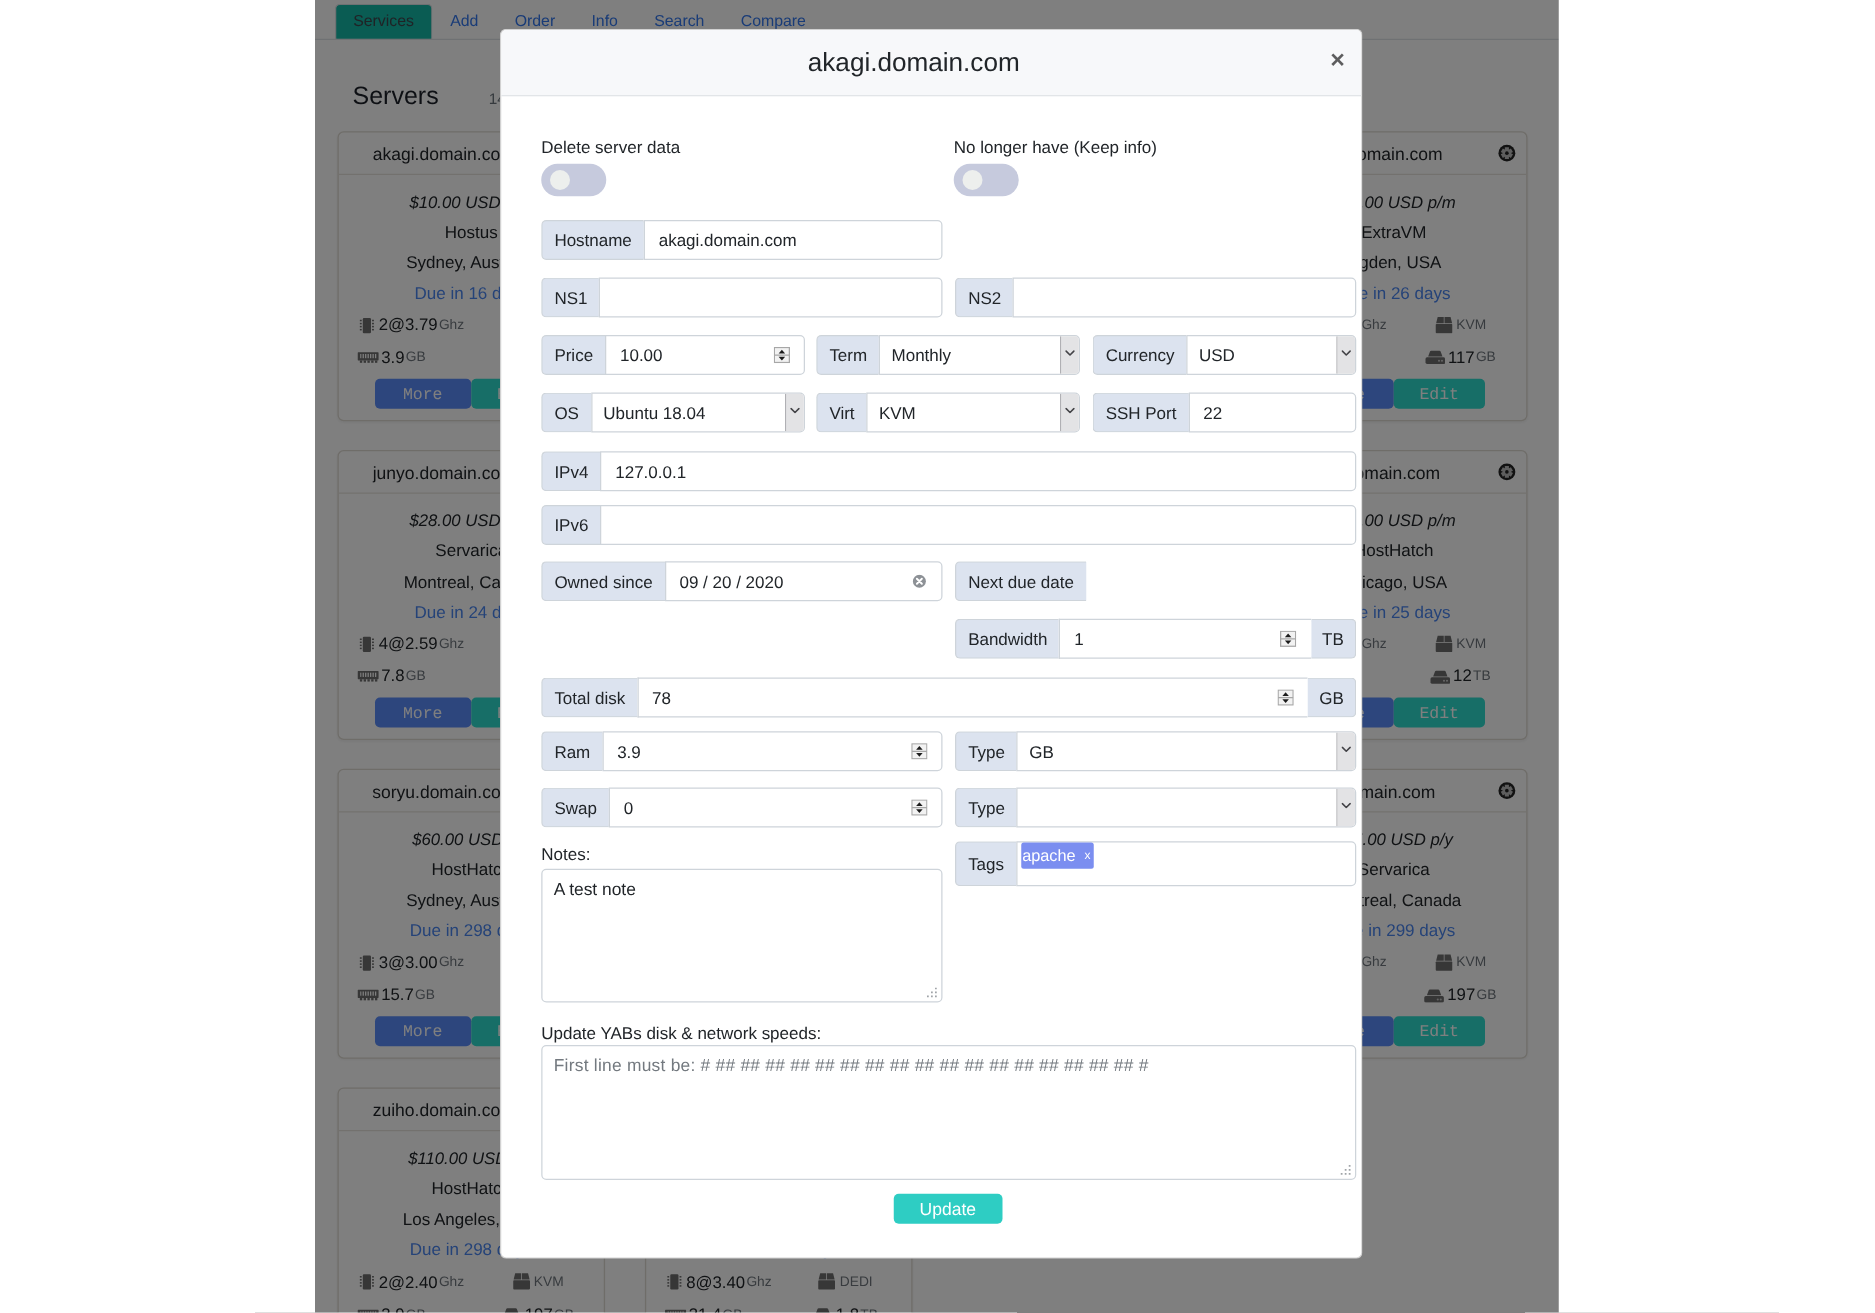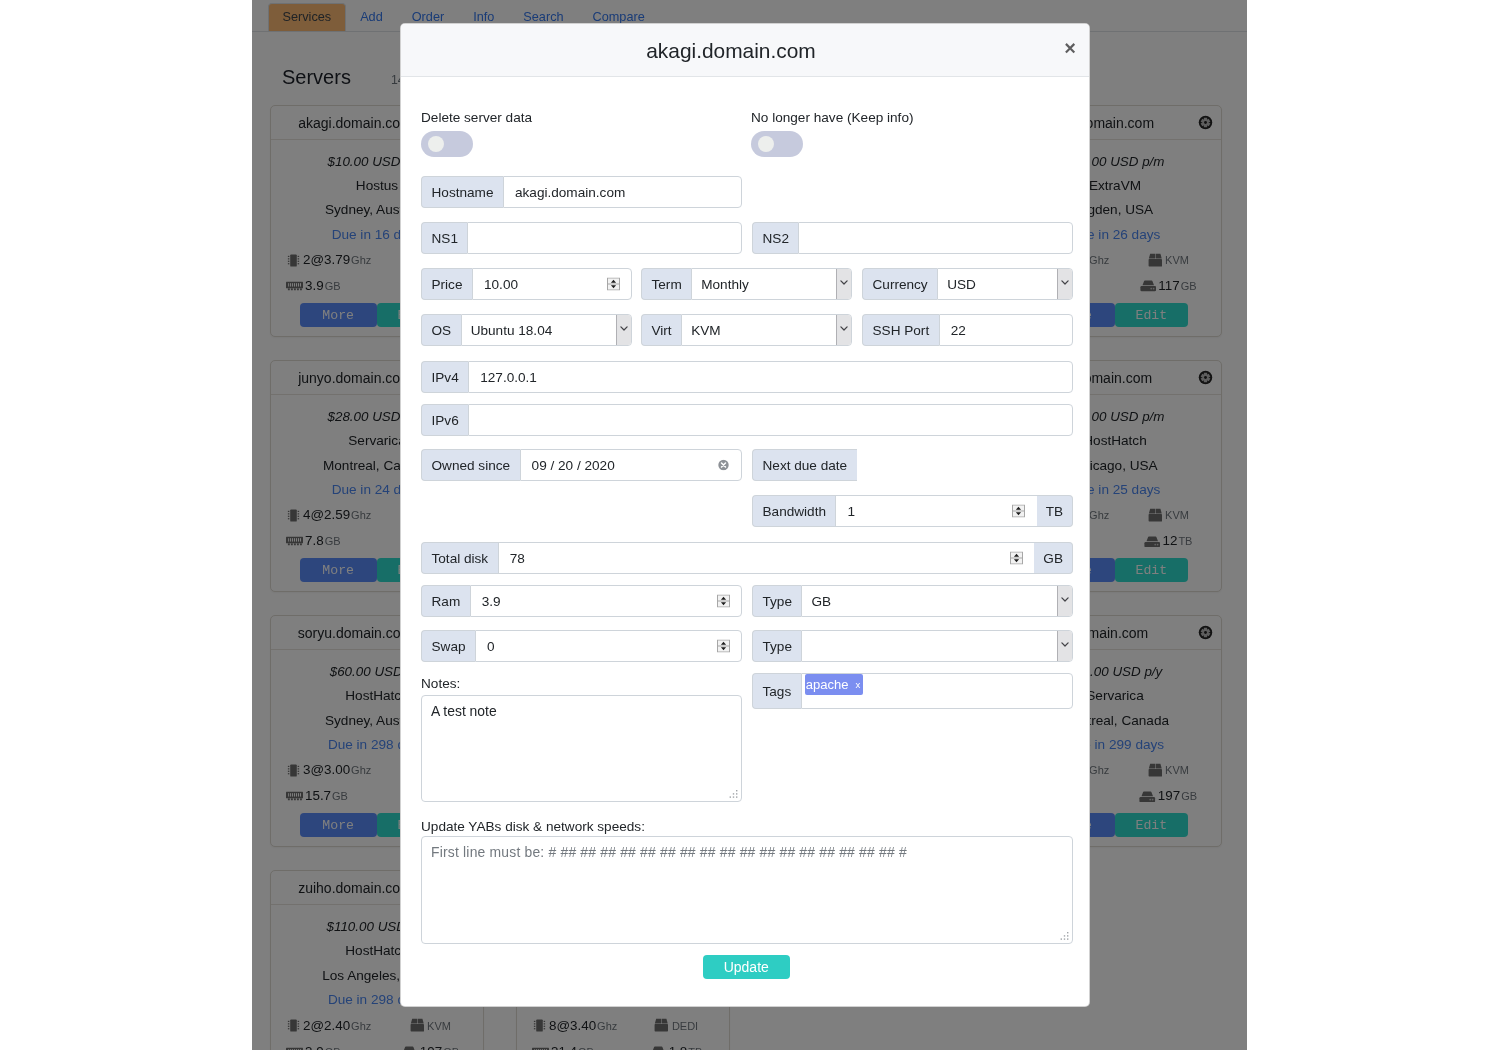--- a/index.html
+++ b/index.html
@@ -4,21 +4,21 @@
 <style>
   html,body{margin:0;padding:0;width:1500px;height:1050px;overflow:hidden;background:#ffffff;}
   *{box-sizing:border-box;}
   body{font-family:"Liberation Sans",sans-serif;-webkit-font-smoothing:antialiased;}
 
   
   .app{position:absolute;left:252px;top:0;width:995px;height:1050px;background:#fff;overflow:hidden;}
   .navtabs{position:absolute;left:16px;top:3px;height:29px;display:flex;align-items:stretch;}
   .navtabs .tab{padding:0 13.5px;font-size:12.7px;color:#3478ee;line-height:27px;
       border:1px solid transparent;border-radius:4px 4px 0 0;white-space:nowrap;}
-  .navtabs .tab.active{color:#3f464d;background:#fdba74;border-color:#dee2e6 #dee2e6 #fff;}
+  .navtabs .tab.active{color:#3f464d;background:#14b8a6;border-color:#dee2e6 #dee2e6 #fff;}
   .navline{position:absolute;left:0;top:31px;width:995px;height:1px;background:#dee2e6;}
 
   .pagehead{position:absolute;left:30px;top:65px;display:flex;align-items:baseline;}
   .pagehead .h1{font-size:20px;color:#1c2029;line-height:24px;font-weight:400;}
   .pagehead .cnt{font-size:12.3px;color:#6c757d;margin-left:40px;}
 
   .cards{position:absolute;left:18px;top:105px;width:964px;display:flex;flex-wrap:wrap;gap:22.9px 32px;}
   .card{width:214px;background:#fff;border:1px solid #dedad2;border-radius:5px;box-shadow:0 1px 2px rgba(0,0,0,.05);}
   .card .chead{height:34px;border-bottom:1px solid #e6e3dd;display:flex;align-items:center;
       justify-content:center;position:relative;padding:0 54px 0 10px;}
@@ -47,21 +47,21 @@
   .dim{position:absolute;left:252px;top:0;width:995px;height:1050px;background:rgba(0,0,0,0.5);}
 
   
   .modal{position:absolute;left:400px;top:23px;width:690px;height:984px;background:#fff;
       border:1px solid rgba(0,0,0,.18);border-radius:5px;overflow:hidden;}
   .mhead{position:absolute;left:0;top:0;width:688px;height:52.5px;background:#f7f8fa;
       border-bottom:1px solid #e2e5e8;display:flex;align-items:center;justify-content:center;}
   .mhead .mtitle{font-size:20.9px;color:#212529;line-height:24px;position:relative;left:-14px;top:1px;}
   .mclose{position:absolute;right:4px;top:11px;width:30px;height:26px;display:flex;
       align-items:center;justify-content:center;font-size:20px;font-weight:700;color:#000;opacity:.62;line-height:1;}
-  .mbody{position:absolute;left:0;top:54px;width:688px;height:929px;padding-left:36px;}
+  .mbody{position:absolute;left:12px;top:54px;width:688px;height:929px;padding-left:36px;}
 
   
   .ar{position:absolute;}
   .L{left:20px;width:321px;}
   .R{left:351px;width:321px;}
   .FULL{left:20px;width:652px;}
 
   .toglab{font-size:13.6px;color:#212529;line-height:20px;}
   .toggle{width:52px;height:26px;border-radius:13px;background:#c6cadd;position:relative;}
   .toggle .knob{position:absolute;left:7px;top:5px;width:16px;height:16px;border-radius:50%;background:#edefed;}

